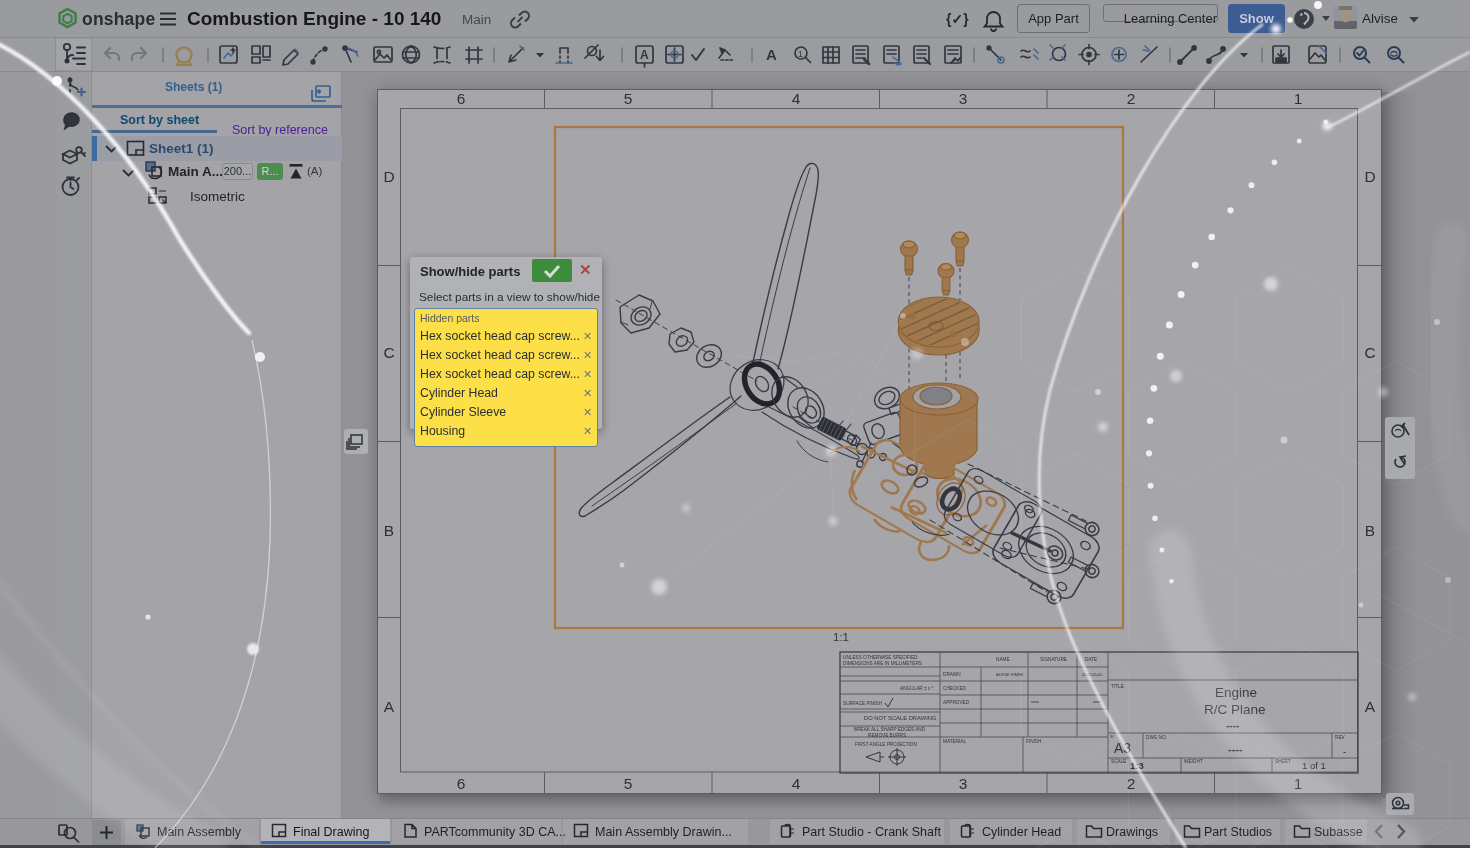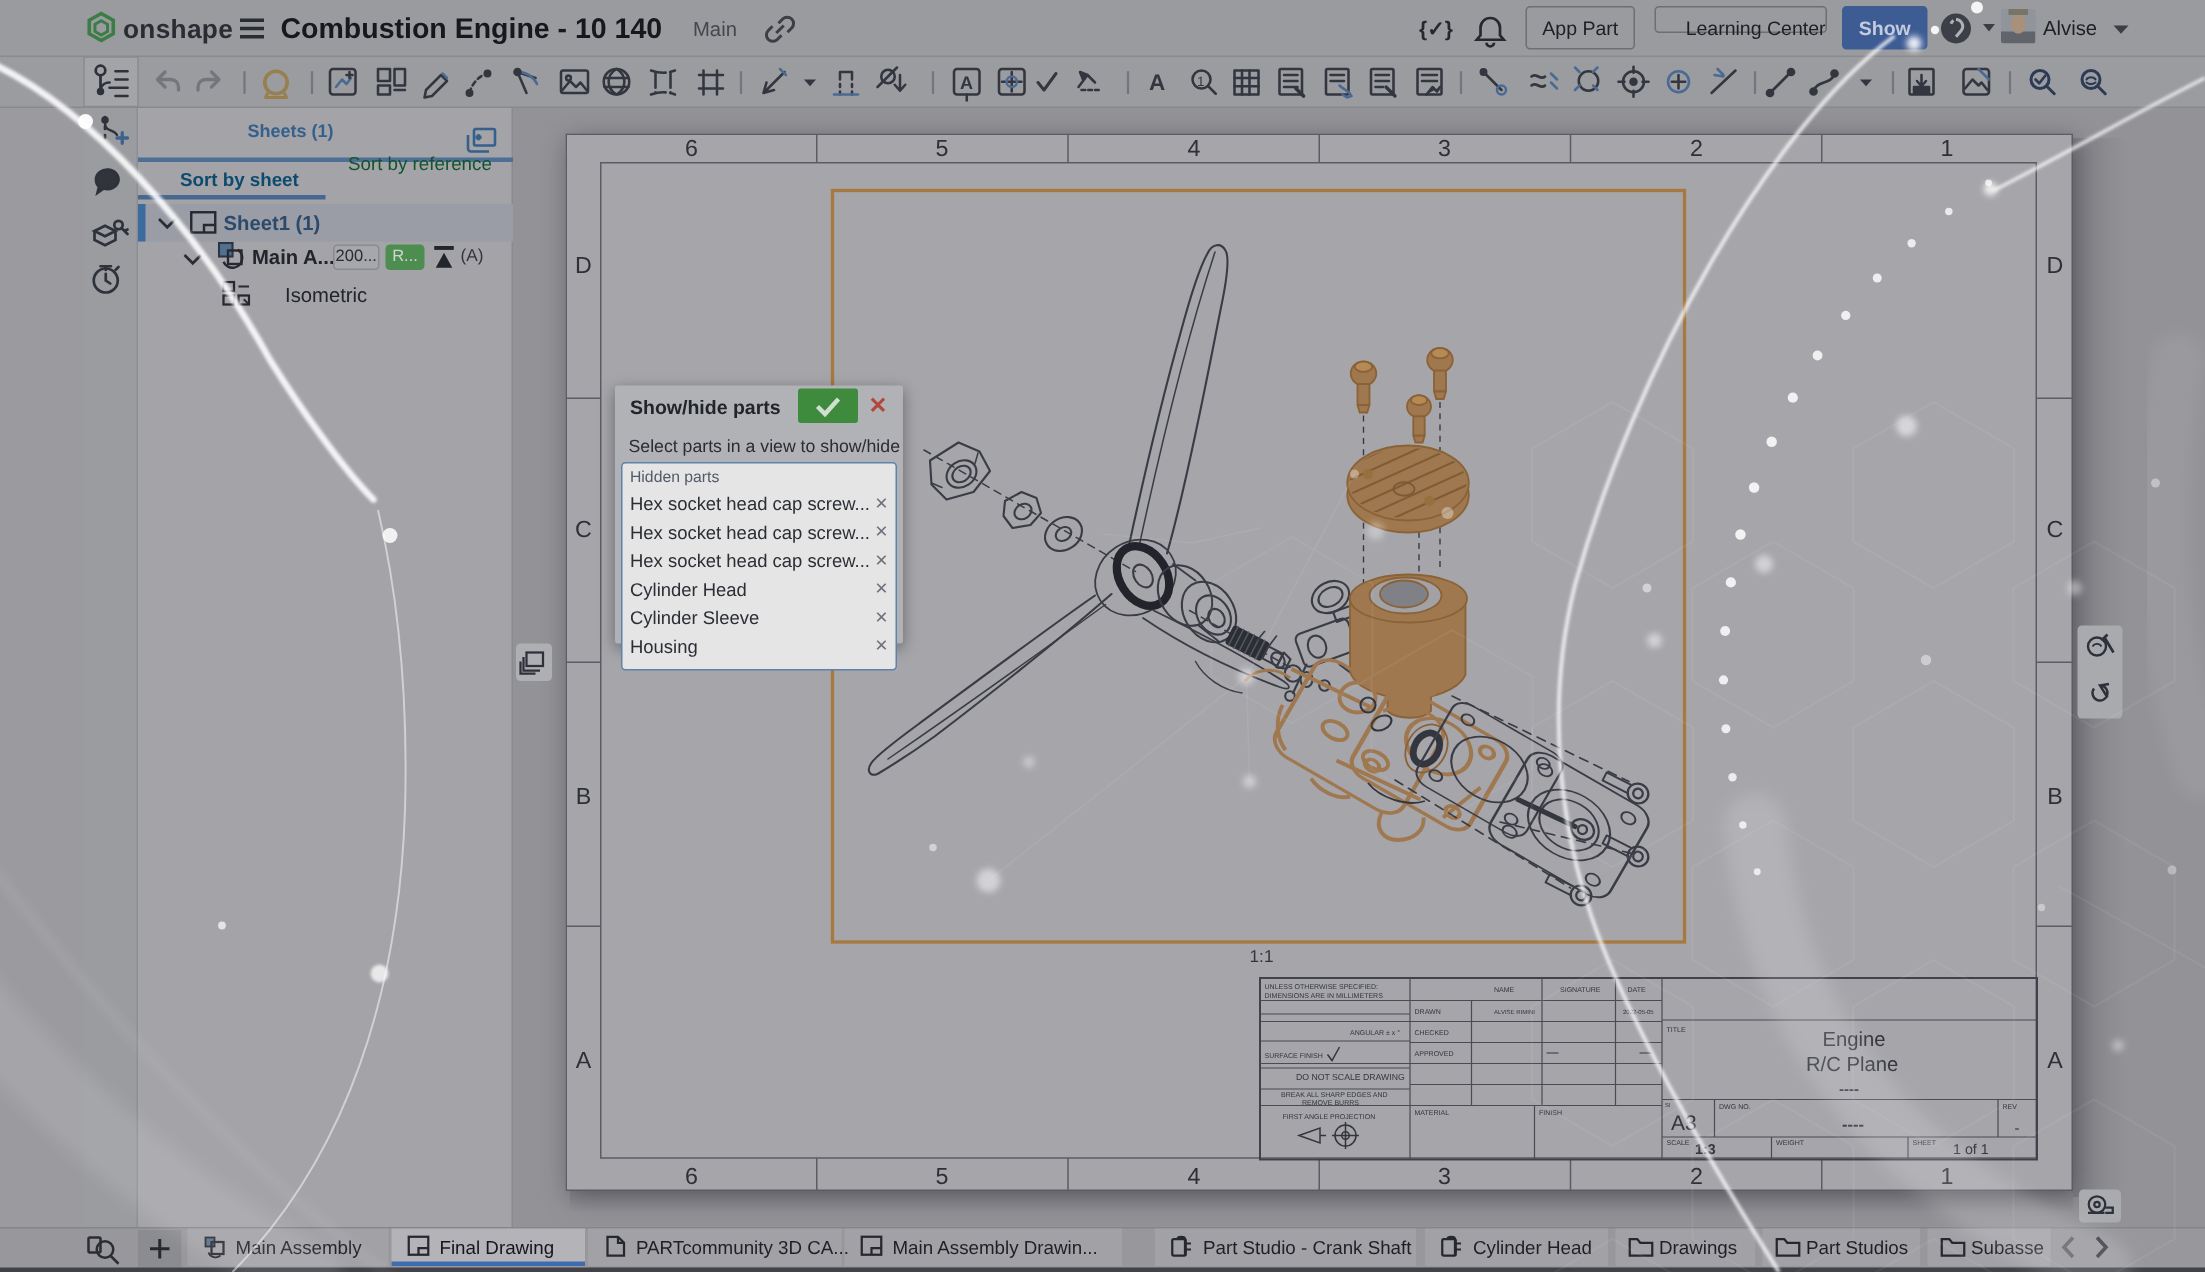--- a/index.html
+++ b/index.html
@@ -296,21 +296,21 @@
 </div>
 <div class="abs" id="panel">
   <div class="tx" style="left:73px;top:8px;font-size:12px;font-weight:700;color:#35608c;">Sheets (1)</div>
   <svg class="abs" style="left:218px;top:12px" width="22" height="20" fill="none" stroke="#35608c" stroke-width="1.7">
     <rect x="6" y="2" width="14" height="11" rx="1"></rect>
       <path d="M2,6 v9 a2 2 0 0 0 2,2 h12"></path>
       <path d="M4,17 h-0 M9,5.5 v4 m-2,-2 h4" stroke-width="2.2"></path>
   </svg>
   <div class="abs" style="left:0;top:33px;width:250px;height:2.5px;background:#4d6f95;"></div>
   <div class="tx" style="left:28px;top:41px;font-size:12.5px;font-weight:700;color:#0c4a6e;">Sort by sheet</div>
-  <div class="tx" style="left:140px;top:30px;font-size:12.5px;color:#14532d;">Sort by reference</div>
+  <div class="tx" style="left:140px;top:51px;font-size:12.5px;color:#4c1d95;">Sort by reference</div>
   <div class="abs" style="left:0;top:58px;width:125px;height:3px;background:#47688e;"></div>
 
   <div class="abs" style="left:0;top:64px;width:250px;height:25px;background:#9a9da5;">
     <div class="abs" style="left:0;top:0;width:5px;height:25px;background:#3c6c9e;"></div>
     <svg class="abs" style="left:13px;top:8px" width="14" height="10" fill="none" stroke="#2b2d35" stroke-width="1.8">
         <path d="M1,2 l5.5,5.5 L12,2"></path>
       </svg>
     <svg class="abs" style="left:34px;top:4px" width="19" height="17" fill="none" stroke="#272931" stroke-width="1.6">
         <rect x="1.5" y="1.5" width="16" height="13.5"></rect>
         <path d="M10,15 v-5 h7.5"></path>
@@ -666,21 +666,21 @@
 
 <div class="abs" id="dlg">
   <div class="tx" style="left:10px;top:7px;font-size:13px;font-weight:700;color:#22242b;">Show/hide parts</div>
   <div class="abs" style="left:122px;top:2px;width:40px;height:23px;background:#3e8b3e;border-radius:2px;">
     <svg width="40" height="23" fill="none" stroke="#cfe0cf" stroke-width="3">
         <path d="M13,12 l5,5 9,-10"></path>
       </svg>
   </div>
   <div class="tx" style="left:169px;top:4px;font-size:15px;font-weight:700;color:#b2473d;">✕</div>
   <div class="tx" style="left:9px;top:33px;font-size:11.8px;color:#2a2c33;">Select parts in a view to show/hide</div>
-  <div class="abs" style="left:4px;top:51px;width:184px;height:139px;background:#e5e5e5;border:1.5px solid #5d83ab;border-radius:3px;">
+  <div class="abs" style="left:4px;top:51px;width:184px;height:139px;background:#fde047;border:1.5px solid #5d83ab;border-radius:3px;">
     <div class="tx" style="left:5px;top:3px;font-size:10.5px;color:#515b68;">Hidden parts</div>
     <div class="abs" style="left:5px;top:18px;font-size:12.3px;color:#2b2e35;line-height:19px;white-space:nowrap;">
       Hex socket head cap screw...<br>Hex socket head cap screw...<br>Hex socket head cap screw...<br>Cylinder Head<br>Cylinder Sleeve<br>Housing
     </div>
     <div class="abs" style="left:168px;top:18px;font-size:11px;color:#6e727e;line-height:19px;">✕<br>✕<br>✕<br>✕<br>✕<br>✕</div>
   </div>
 </div>
 
 <div class="abs" style="left:0;top:818px;width:1470px;height:27px;background:#98979c;border-top:1px solid #85868a;z-index:5;" id="bottom">
   <svg class="abs" style="left:56px;top:3px" width="32" height="22" fill="none" stroke="#2b2d35" stroke-width="1.7">

